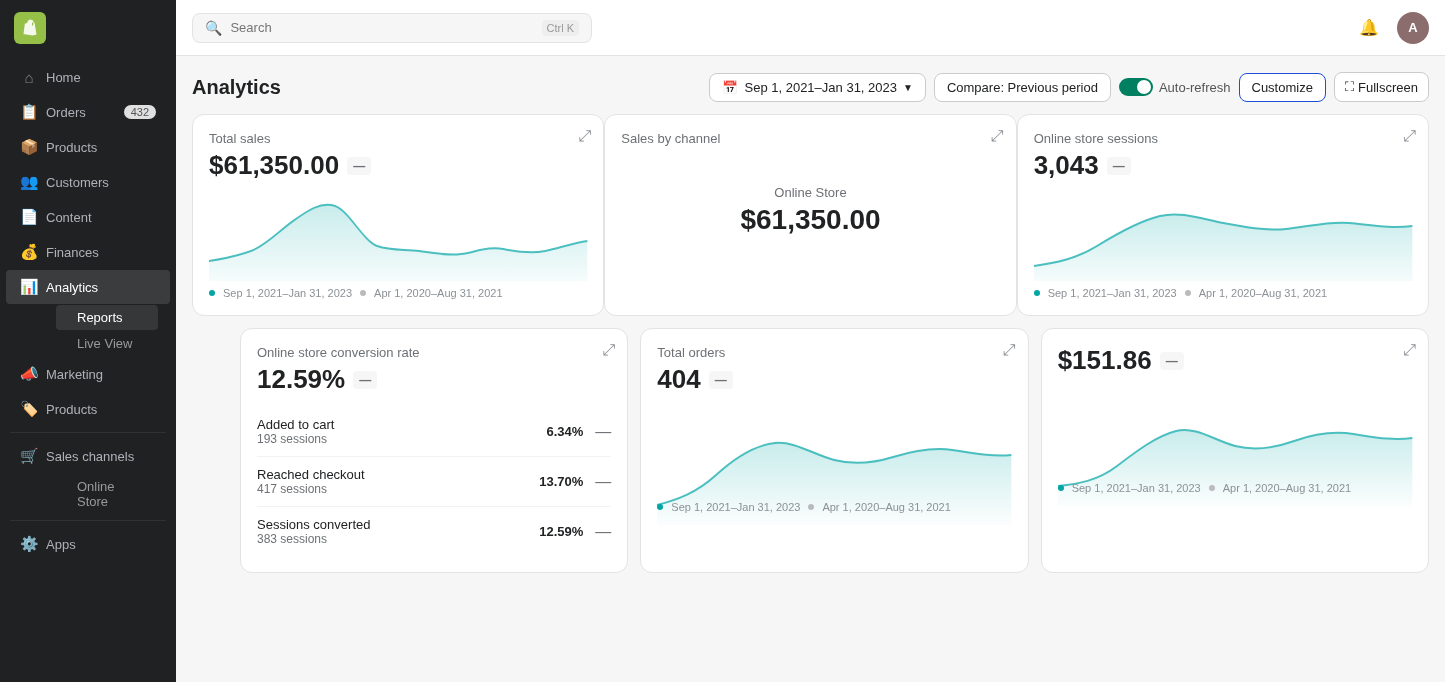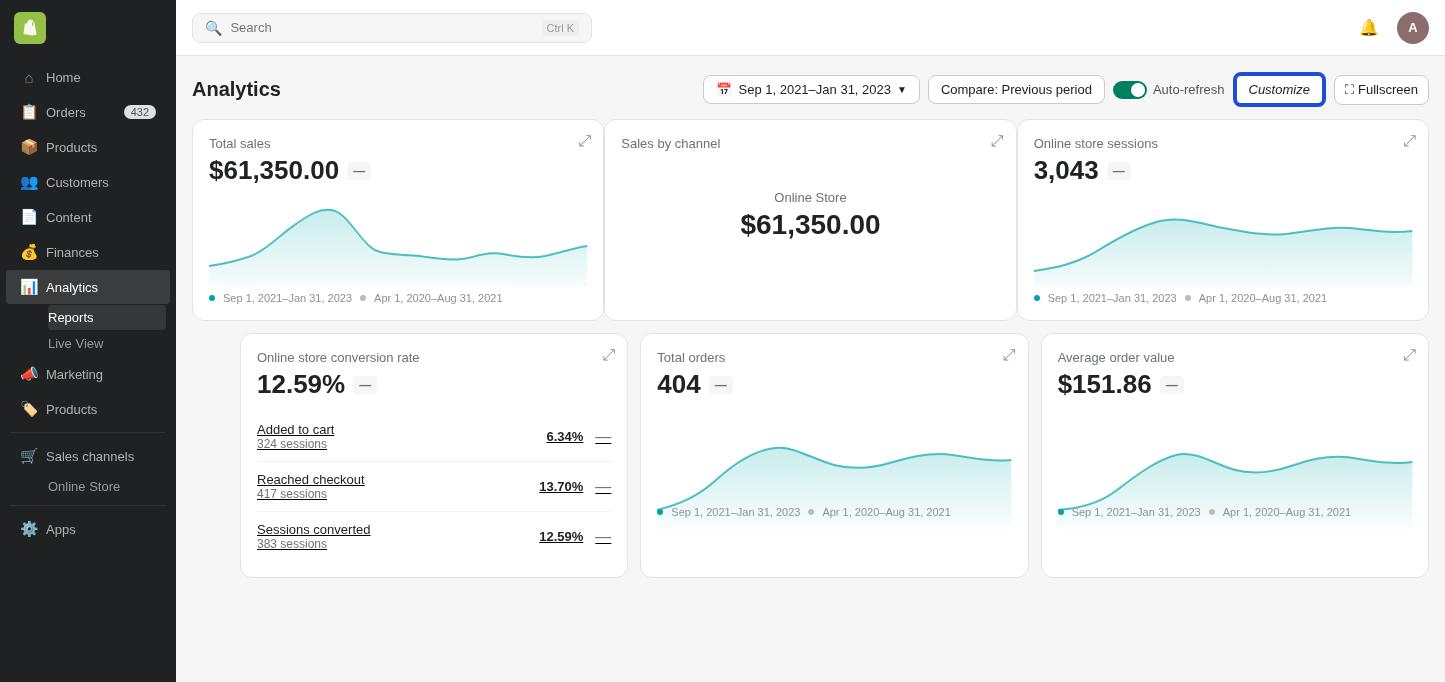--- a/index.html
+++ b/index.html
@@ -53,26 +53,26 @@
     }
     .sidebar-item.active { background: rgba(255,255,255,0.12); color: #fff; }
     .sidebar-item.active .sidebar-icon { color: #fff; }
     .sidebar-icon { font-size: 15px; color: #888; width: 18px; text-align: center; }
     .sidebar-label { color: inherit; text-align: center; }
 
     .sidebar-submenu {
       padding-left: 38px;
     }
     .sidebar-subitem {
-      padding: 5px 0;
+      padding: 5px 21px;
       font-size: 13px;
       color: #999;
       cursor: pointer;
       border-radius: 4px;
-      margin: 1px 10px;
+      margin: 1px 18px;
     }
     .sidebar-subitem.active { color: #fff; background: rgba(255,255,255,0.1); }
 
     .sidebar-divider { height: 1px; background: rgba(255,255,255,0.08); margin: 6px 10px; }
 
     
     .main {
       flex: 1;
       display: flex;
       flex-direction: column;
@@ -188,27 +188,26 @@
       font-size: 13px;
       cursor: pointer;
       color: #202223;
     }
     .auto-refresh-label {
       font-size: 13px;
       color: #555;
     }
     .customize-btn {
       background: white;
-      border: 4px solid #1d4ed8;
+      border: 1px solid #1d4ed8;
       border-radius: 8px;
       padding: 6px 12px;
       font-size: 13px;
       cursor: pointer;
       color: #202223;
-      font-style: italic;
     }
     .fullscreen-btn {
       display: flex;
       align-items: center;
       gap: 4px;
       background: white;
       border: 1px solid #c9cccf;
       border-radius: 8px;
       padding: 6px 10px;
       font-size: 13px;
@@ -304,21 +303,21 @@
     .chart-footer-dot {
       width: 6px;
       height: 6px;
       border-radius: 50%;
       background: #00a5a5;
       display: inline-block;
     }
     .chart-footer-dot.dashed { background: #bbb; }
 
     
-    .conversion-rows { margin-top: 12px; text-decoration: underline; }
+    .conversion-rows { margin-top: 12px; }
     .conv-row {
       display: flex;
       align-items: center;
       justify-content: space-between;
       padding: 10px 0;
       border-bottom: 1px solid #f1f2f3;
     }
     .conv-row:last-child { border-bottom: none; }
     .conv-label { font-size: 13px; color: #202223; }
     .conv-sub { font-size: 12px; color: #6d7175; }
@@ -550,21 +549,21 @@
         <div class="card-title">Online store conversion rate</div>
         <div class="card-value">
           <span>12.59%</span>
           <span class="trend-badge">—</span>
         </div>
         <div class="card-expand">⤢</div>
         <div class="conversion-rows">
           <div class="conv-row">
             <div>
               <div class="conv-label">Added to cart</div>
-              <div class="conv-sub">324 sessions</div>
+              <div class="conv-sub">193 sessions</div>
             </div>
             <div class="conv-right">
               <span class="conv-pct">6.34%</span>
               <span class="conv-trend">—</span>
             </div>
           </div>
           <div class="conv-row">
             <div>
               <div class="conv-label">Reached checkout</div>
               <div class="conv-sub">417 sessions</div>
@@ -608,21 +607,20 @@
         </div>
         <div class="chart-footer">
           <span class="chart-footer-dot"></span>
           <span>Sep 1, 2021–Jan 31, 2023</span>
           <span class="chart-footer-dot dashed"></span>
           <span>Apr 1, 2020–Aug 31, 2021</span>
         </div>
       </div>
 
       <div class="card">
-        <div class="card-title">Average order value</div>
         <div class="card-value">
           <span>$151.86</span>
           <span class="trend-badge">—</span>
         </div>
         <div class="card-expand">⤢</div>
         <div class="mini-chart">
           <svg width="100%" height="120" viewBox="0 0 360 120" preserveAspectRatio="none">
             <defs>
               <linearGradient id="grad4" x1="0" y1="0" x2="0" y2="1">
                 <stop offset="0%" stop-color="#4bbfbf" stop-opacity="0.3"></stop>

